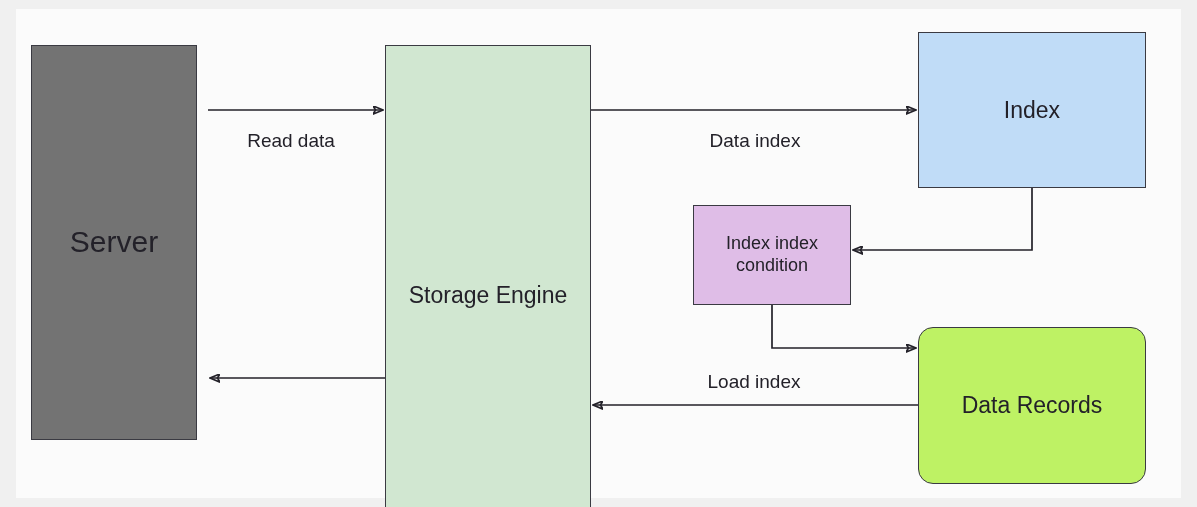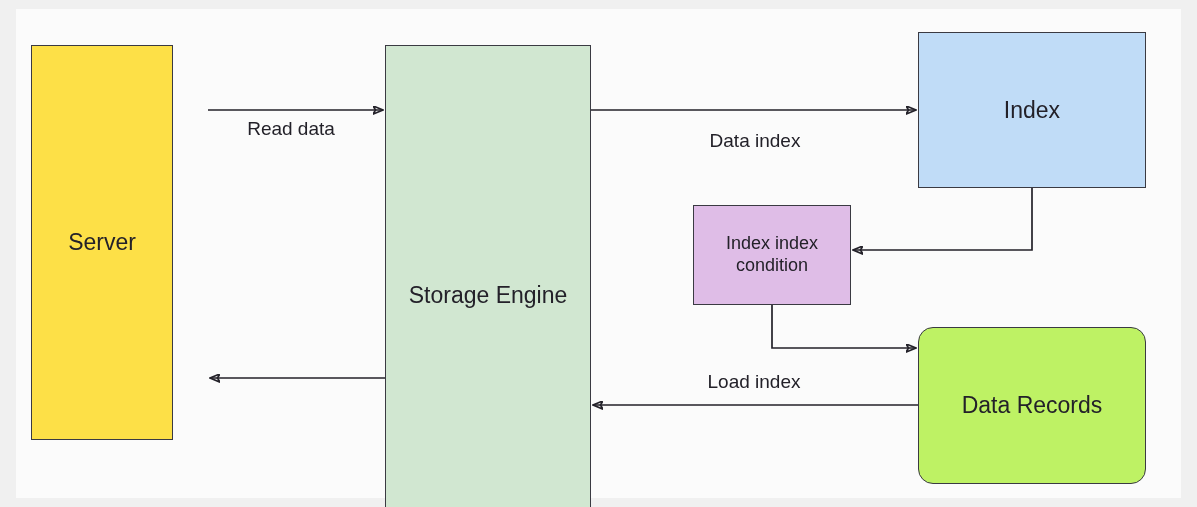--- a/index.html
+++ b/index.html
@@ -32,23 +32,23 @@
     justify-content: center;
     text-align: center;
     color: #232129;
     line-height: 1.22;
   }
   .node-label {
     display: block;
     white-space: pre-line;
   }
   #node-server {
-    left: 31px; top: 45px; width: 142px; height: 395px;
-    background: #fde047;
-    font-size: 23px;
+    left: 31px; top: 45px; width: 166px; height: 395px;
+    background: #737373;
+    font-size: 30px;
   }
   #node-storage-engine {
     left: 385px; top: 45px; width: 206px; height: 500px;
     background: #d1e7d1;
     font-size: 23px;
   }
   #node-index {
     left: 918px; top: 32px; width: 228px; height: 156px;
     background: #c0dcf7;
     font-size: 23px;
@@ -65,21 +65,21 @@
     border-radius: 15px;
   }
   .edge-label {
     position: absolute;
     font-size: 19px;
     color: #232129;
     white-space: nowrap;
     transform: translate(-50%, -50%);
     background: transparent;
   }
-  #label-read-data  { left: 291px; top: 129px; }
+  #label-read-data  { left: 291px; top: 141px; }
   #label-read-index { left: 755px; top: 141px; }
   #label-load-data  { left: 754px; top: 382px; }
   svg#edges {
     position: absolute;
     left: 0; top: 0;
     width: 1197px; height: 507px;
     overflow: visible;
     pointer-events: none;
   }
   svg#edges path, svg#edges line { fill: none; stroke: #232129; stroke-width: 1.7px; }

